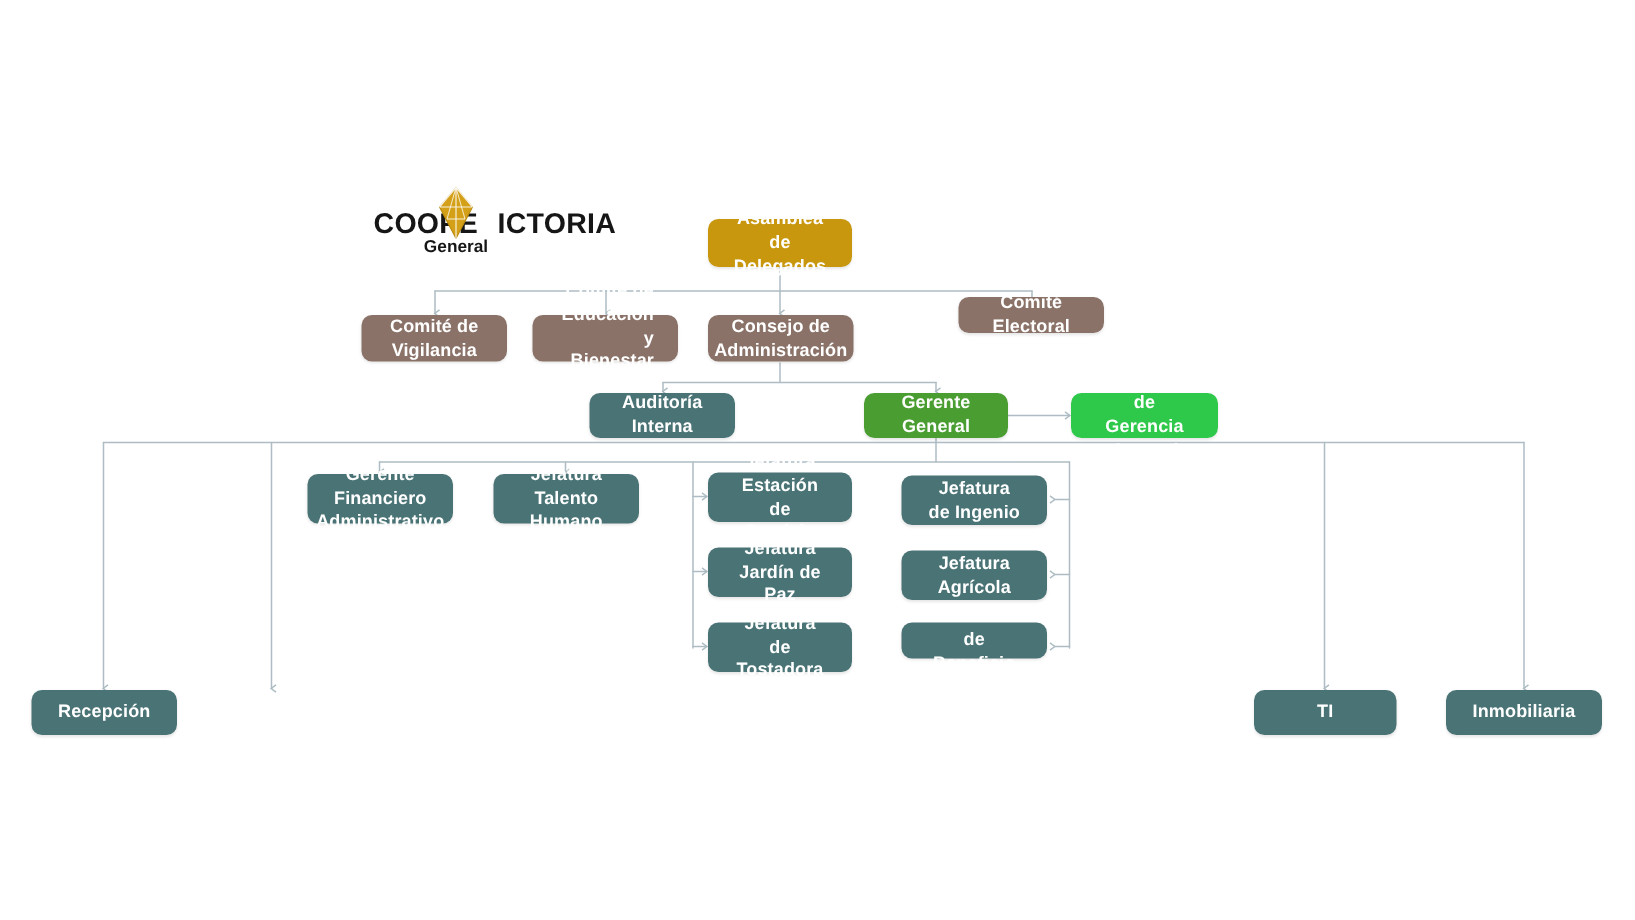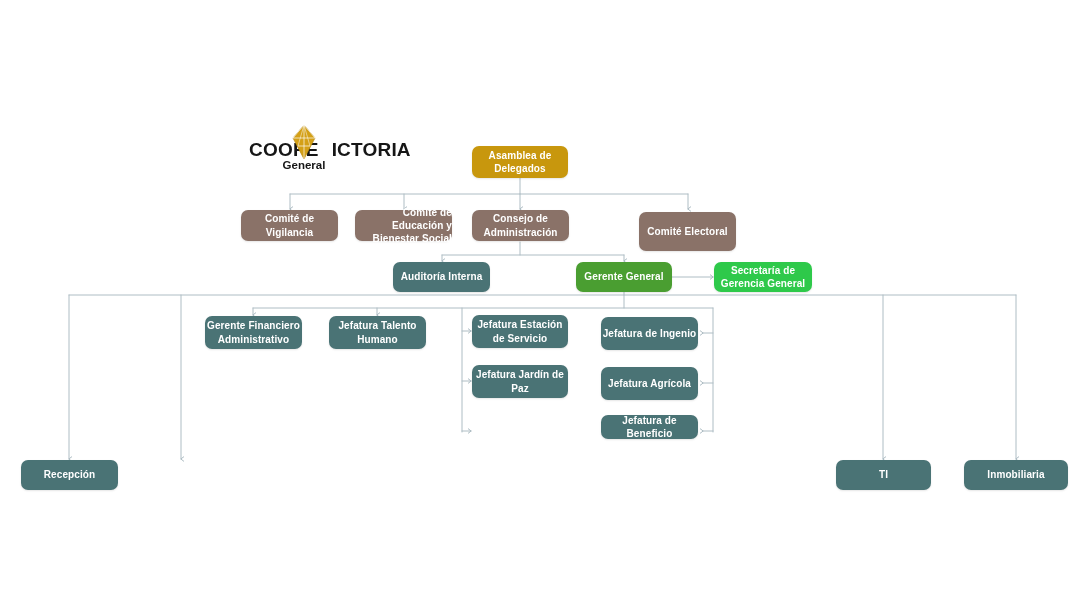--- a/index.html
+++ b/index.html
@@ -29,24 +29,24 @@
   }
   .node {
     position: absolute;
     box-sizing: border-box;
     border-radius: 7px;
     display: flex;
     align-items: center;
     justify-content: center;
     text-align: center;
     color: #ffffff;
-    font-size: 10px;
+    font-size: 12px;
     font-weight: bold;
     line-height: 1.32;
-    padding: 3px 0;
+    padding: 3px 16px;
     letter-spacing: 0.1px;
     box-shadow: 0 1px 2px rgba(0,0,0,0.10);
     z-index: 3;
   }
   .node span { display: block; }
   .n-gold  { background: #c8970d; }
   .n-brown { background: #8a7268; }
   .n-teal  { background: #4a7375; }
   .n-green { background: #4a9e31; }
   .n-green-bright { background: #2ec94a; }
@@ -173,21 +173,21 @@
   </div>
 
   <div class="node n-brown" style="left:355px; top:210px; width:97px; height:31px;text-align:right;">
     <span>Comité de Educación y Bienestar Social</span>
   </div>
 
   <div class="node n-brown" style="left:472px; top:210px; width:97px; height:31px;">
     <span>Consejo de Administración</span>
   </div>
 
-  <div class="node n-brown" style="left:639px; top:212px; width:97px; height:39px;">
+  <div class="node n-brown" style="left:639px; top:198px; width:97px; height:24px;">
     <span>Comité Electoral</span>
   </div>
 
   <div class="node n-teal" style="left:393px; top:262px; width:97px; height:30px;">
     <span>Auditoría Interna</span>
   </div>
 
   <div class="node n-green" style="left:576px; top:262px; width:96px; height:30px;">
     <span>Gerente General</span>
   </div>
@@ -213,20 +213,23 @@
   </div>
 
   <div class="node n-teal" style="left:472px; top:365px; width:96px; height:33px;">
     <span>Jefatura Jardín de Paz</span>
   </div>
 
   <div class="node n-teal" style="left:601px; top:367px; width:97px; height:33px;">
     <span>Jefatura Agrícola</span>
   </div>
 
+  <div class="node n-teal" style="left:472px; top:415px; width:96px; height:33px;">
+    <span>Jefatura de Tostadora</span>
+  </div>
 
   <div class="node n-teal" style="left:601px; top:415px; width:97px; height:24px;">
     <span>Jefatura de Beneficio</span>
   </div>
 
   <div class="node n-teal" style="left:21px; top:460px; width:97px; height:30px;">
     <span>Recepción</span>
   </div>
 
 

